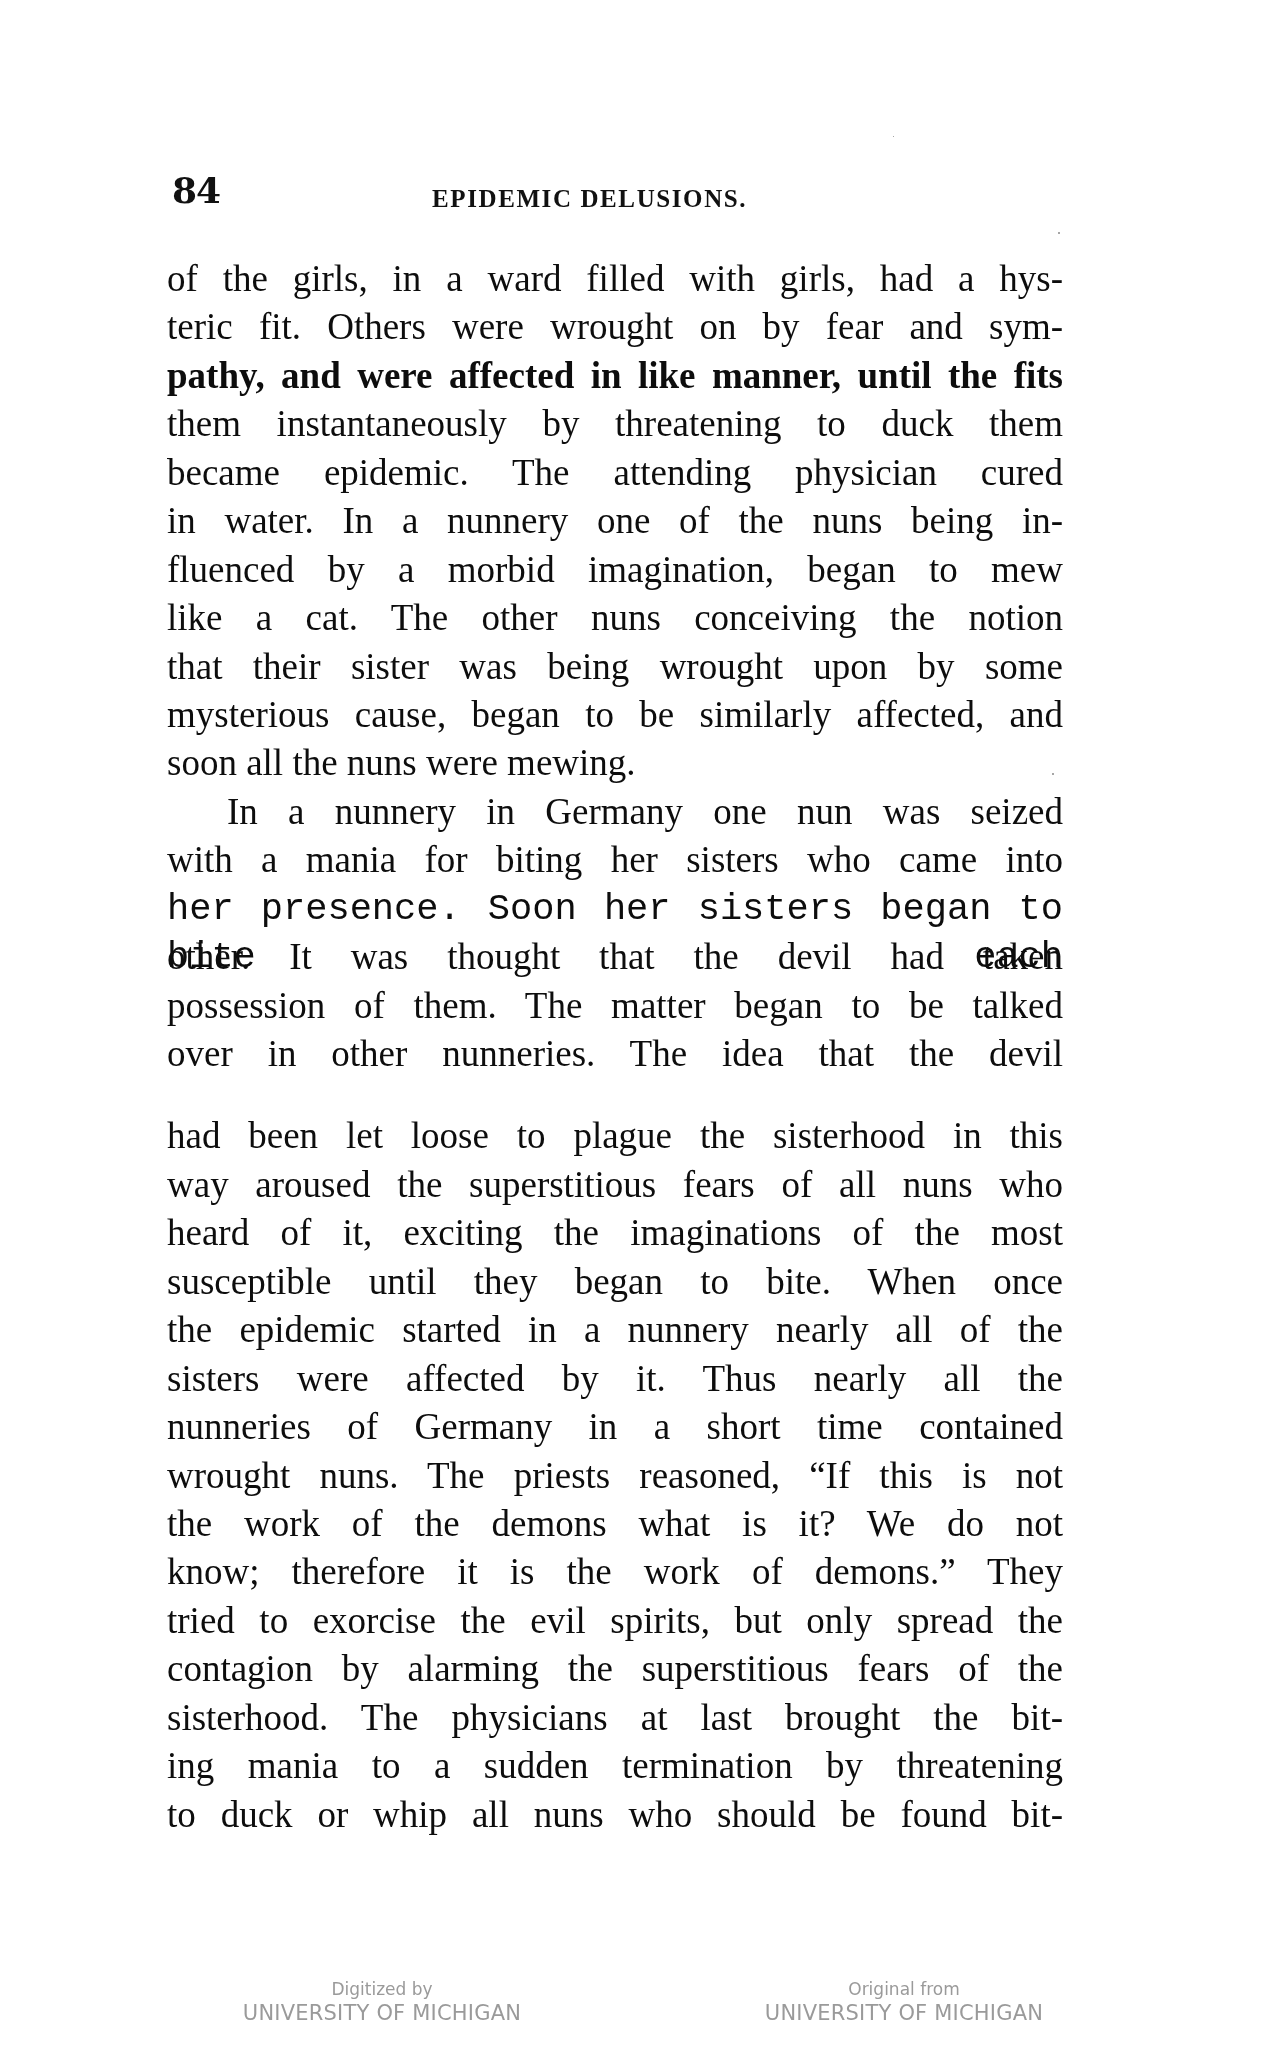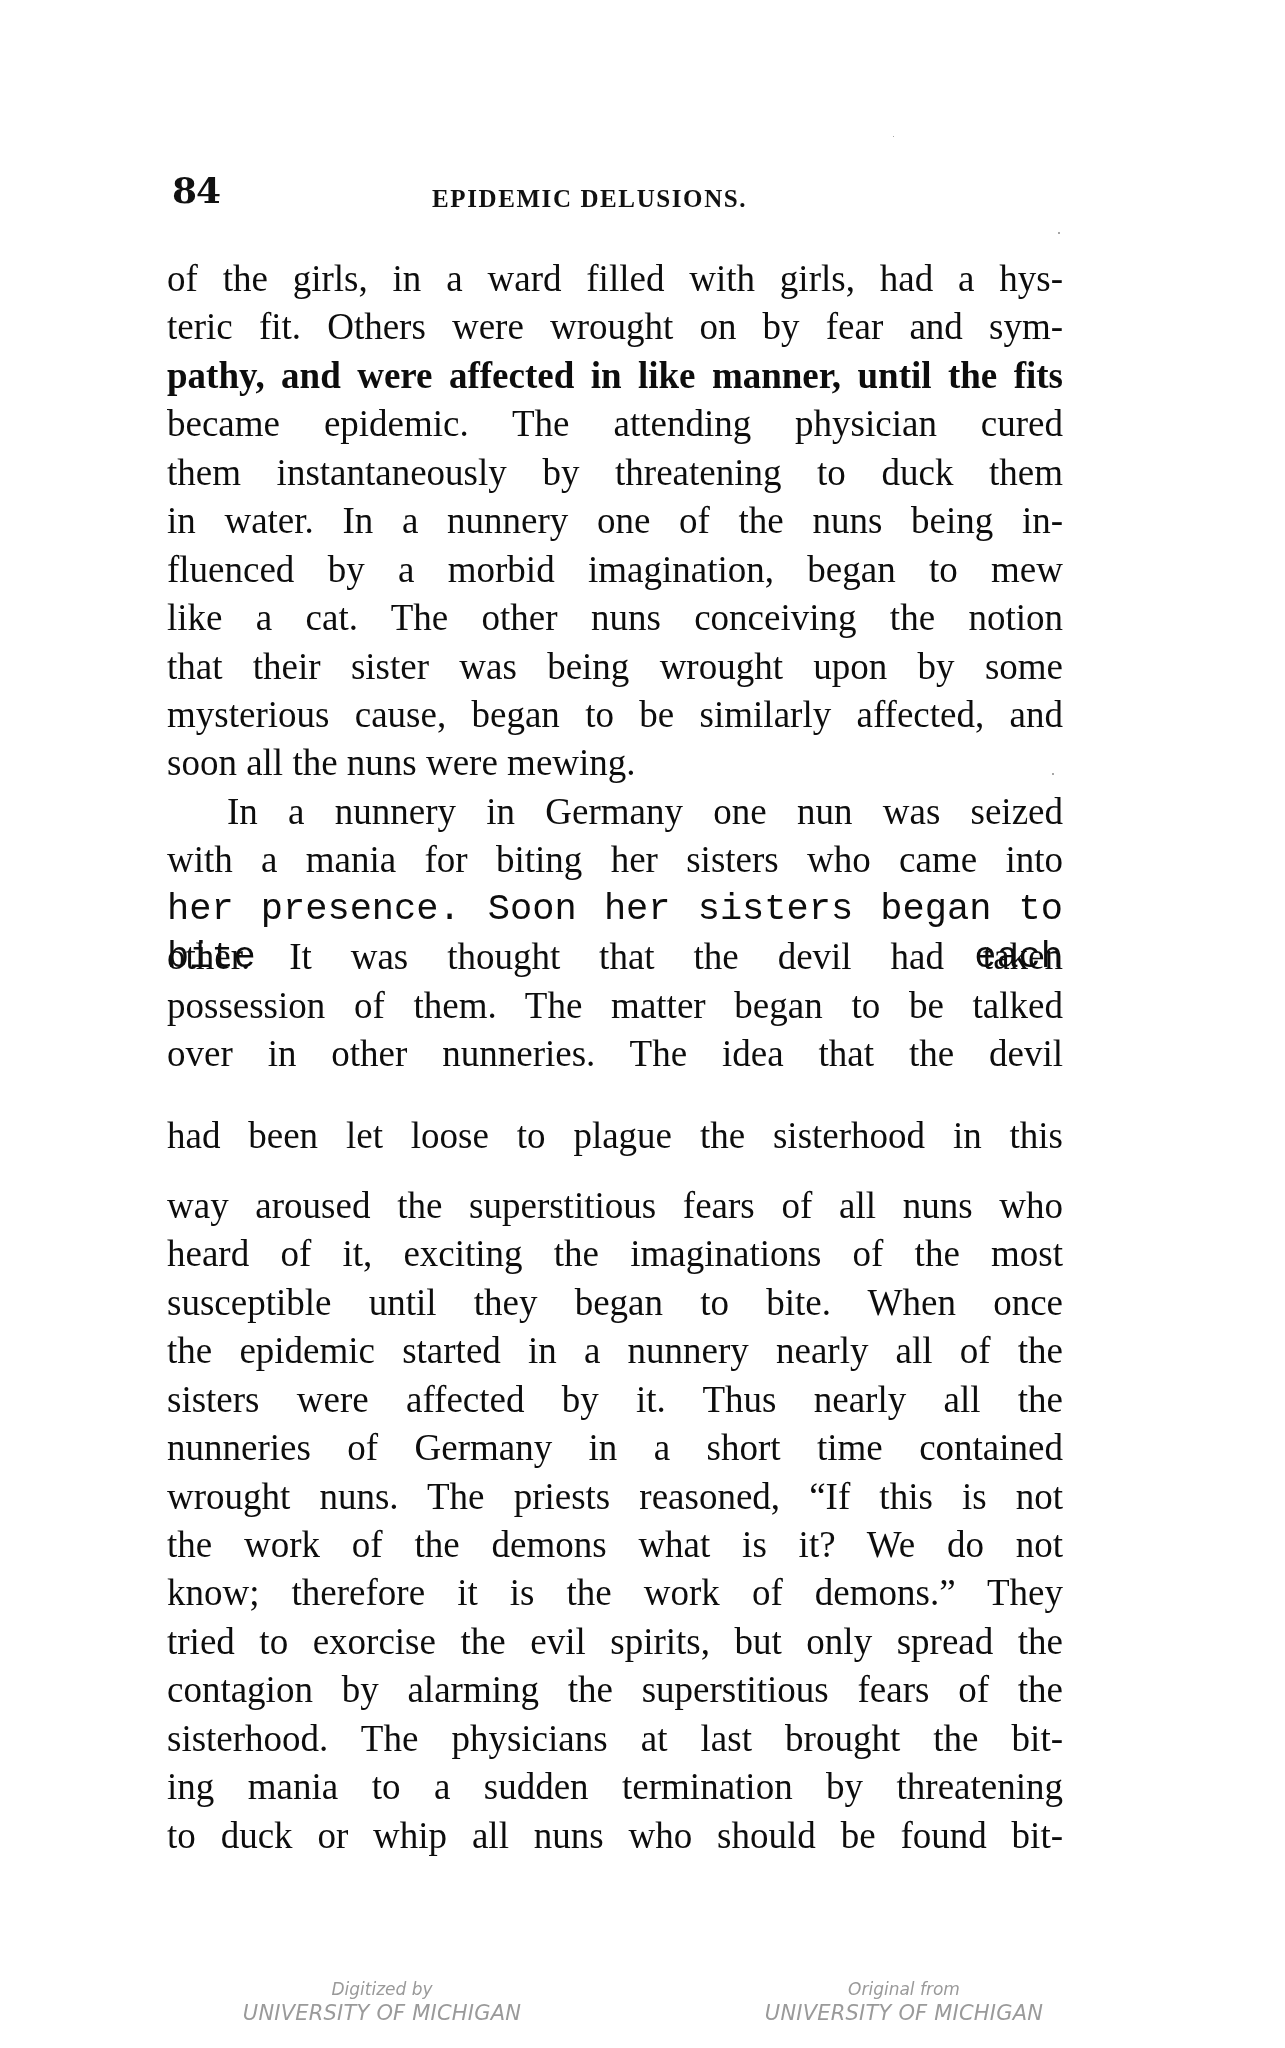--- a/index.html
+++ b/index.html
@@ -59,21 +59,20 @@
   }
   .line.indent {
     padding-left: 60px;
   }
   .footer {
     position: absolute;
     top: 1978px;
     font-family: "DejaVu Sans", sans-serif;
     color: #9a9a9a;
     text-align: center;
-    font-style: italic;
   }
   .footer .small {
     display: block;
     font-size: 17px;
     line-height: 22px;
   }
   .footer .big {
     display: block;
     font-size: 21px;
     line-height: 26px;
@@ -92,36 +91,36 @@
 </head>
 <body>
 
 <div class="page-number">84</div>
 <div class="running-head">EPIDEMIC DELUSIONS.</div>
 
 <div class="body-text">
   <span class="line" style="white-space: normal;">of the girls, in a ward filled with girls, had a hys-</span>
   <span class="line" style="white-space: normal;">teric fit.  Others were wrought on by fear and sym-</span>
   <span class="line" style="white-space: normal; font-weight: bold;">pathy, and were affected in like manner, until the fits</span>
+  <span class="line" style="white-space: normal;">them instantaneously by threatening to duck them</span>
   <span class="line" style="white-space: normal;">became epidemic.  The attending physician cured</span>
-  <span class="line" style="white-space: normal;">them instantaneously by threatening to duck them</span>
   <span class="line" style="white-space: normal;">in water.  In a nunnery one of the nuns being in-</span>
   <span class="line" style="white-space: normal;">fluenced by a morbid imagination, began to mew</span>
   <span class="line" style="white-space: normal;">like a cat.  The other nuns conceiving the notion</span>
   <span class="line" style="white-space: normal;">that their sister was being wrought upon by some</span>
   <span class="line" style="white-space: normal;">mysterious cause, began to be similarly affected, and</span>
   <span class="line last" style="white-space: normal;">soon all the nuns were mewing.</span>
   <span class="line indent" style="white-space: normal;">In a nunnery in Germany one nun was seized</span>
   <span class="line" style="white-space: normal;">with a mania for biting her sisters who came into</span>
   <span class="line" style="white-space: normal; font-family: Liberation Mono, monospace;">her presence.  Soon her sisters began to bite each</span>
   <span class="line" style="white-space: normal;">other.  It was thought that the devil had taken</span>
   <span class="line" style="white-space: normal;">possession of them.  The matter began to be talked</span>
   <span class="line" style="white-space: normal;">over in other nunneries.  The idea that the devil</span>
   <span class="line" style="white-space: normal; margin-top: 34px;">had been let loose to plague the sisterhood in this</span>
-  <span class="line" style="white-space: normal; margin-top: 21px;">way aroused the superstitious fears of all nuns who</span>
+  <span class="line" style="white-space: normal;">way aroused the superstitious fears of all nuns who</span>
   <span class="line" style="white-space: normal;">heard of it, exciting the imaginations of the most</span>
   <span class="line" style="white-space: normal;">susceptible until they began to bite.  When once</span>
   <span class="line" style="white-space: normal;">the epidemic started in a nunnery nearly all of the</span>
   <span class="line" style="white-space: normal;">sisters were affected by it.  Thus nearly all the</span>
   <span class="line" style="white-space: normal;">nunneries of Germany in a short time contained</span>
   <span class="line" style="white-space: normal;">wrought nuns.  The priests reasoned, “If this is not</span>
   <span class="line" style="white-space: normal;">the work of the demons what is it?  We do not</span>
   <span class="line" style="white-space: normal;">know; therefore it is the work of demons.”  They</span>
   <span class="line" style="white-space: normal;">tried to exorcise the evil spirits, but only spread the</span>
   <span class="line" style="white-space: normal;">contagion by alarming the superstitious fears of the</span>

